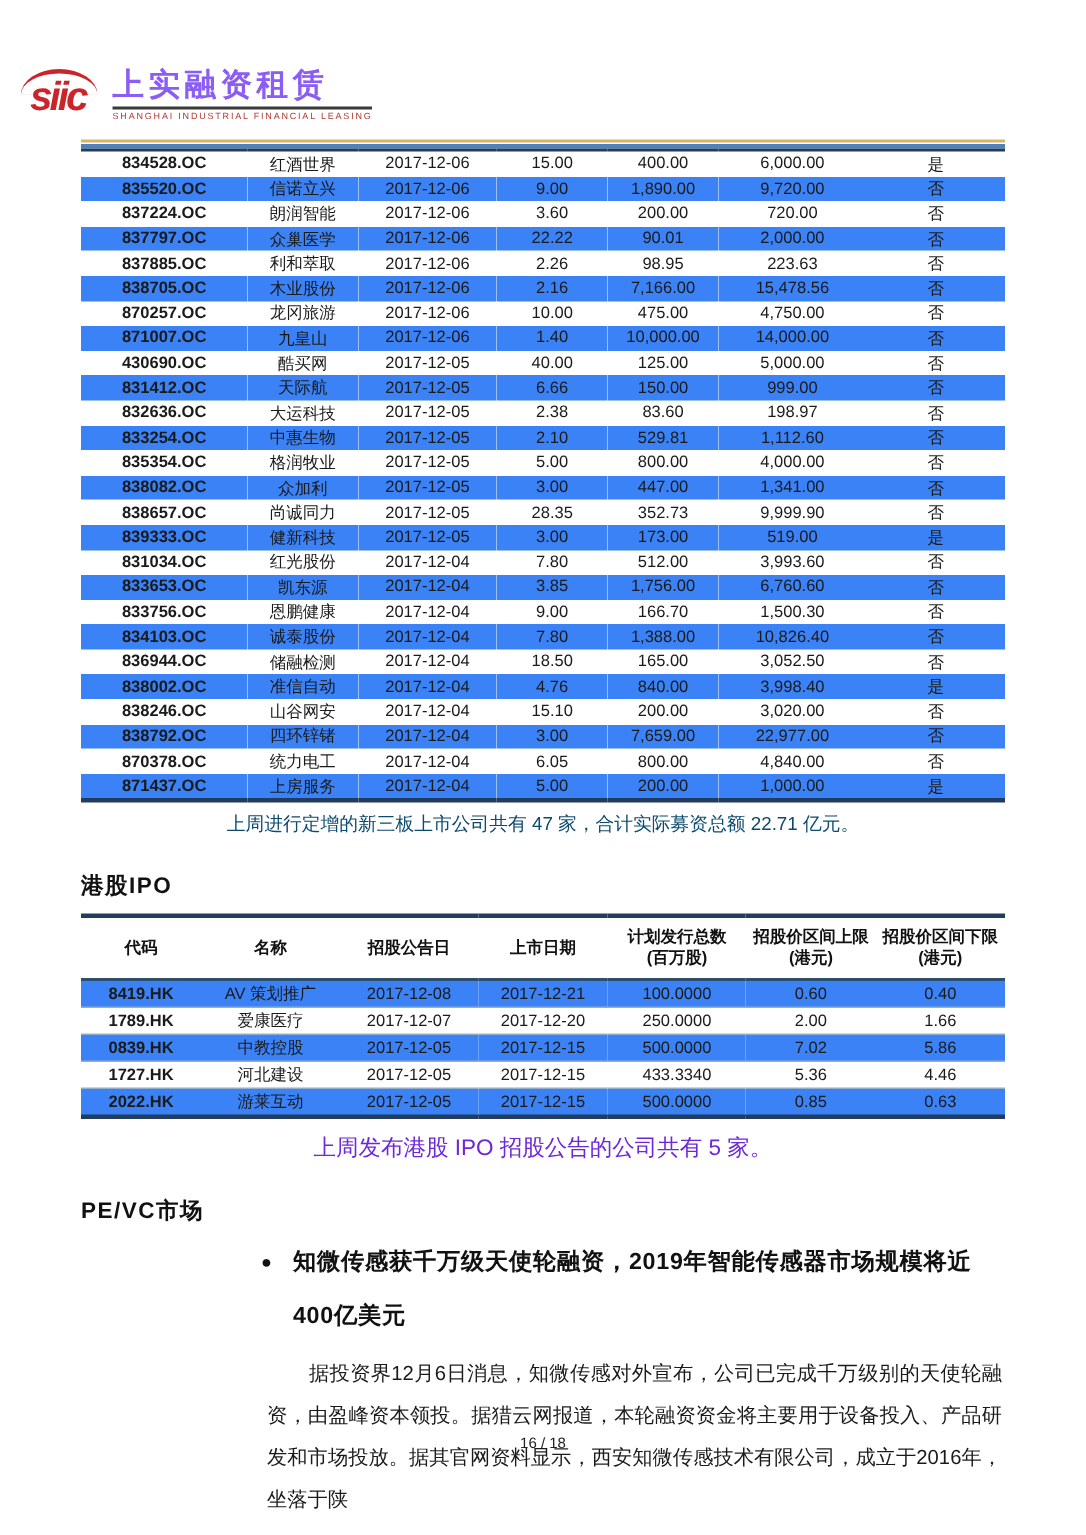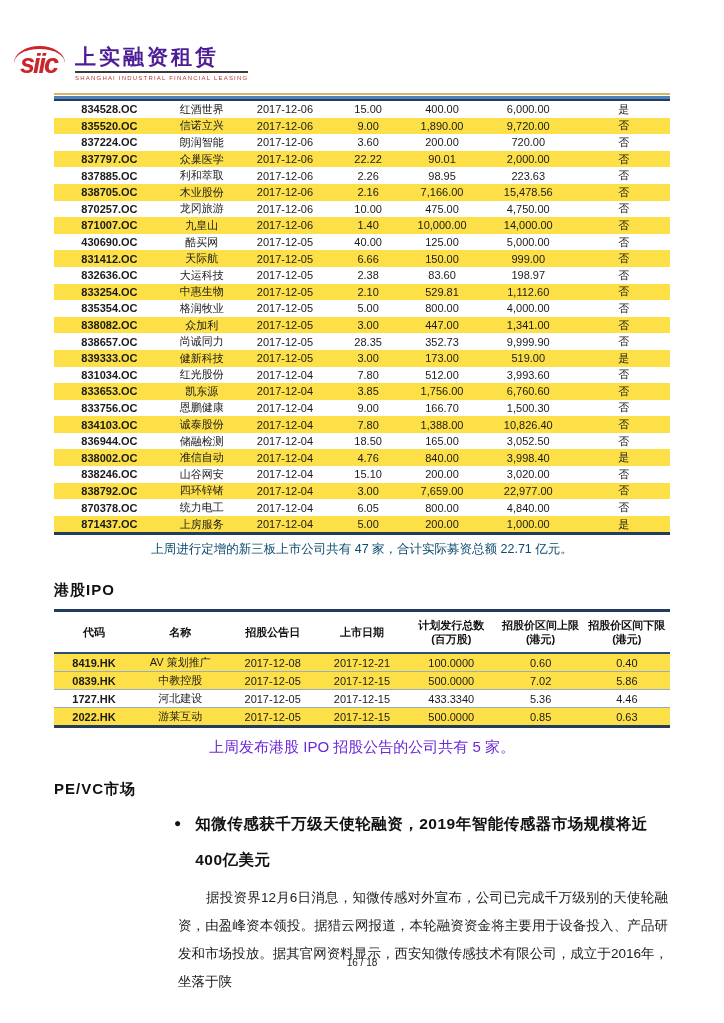--- a/index.html
+++ b/index.html
@@ -16,37 +16,37 @@
   .siic-mark {
     font-style:italic; font-weight:bold; font-size:27px; line-height:24px;
     color:#c9252b; letter-spacing:-2px; position:relative; margin-top:6px; padding:0 10px 0 2px;
   }
   .siic-mark::before {
     content:""; position:absolute; left:-4px; right:2px; top:-6px; height:14px;
     border-top:3px solid #c9252b; border-radius:50%/100% 100% 0 0;
   }
   .logo-text { margin-left:8px; }
   .logo-cn {
-    font-size:21px; font-weight:bold; color:#4c1d95; letter-spacing:3px;
+    font-size:21px; font-weight:bold; color:#8b5cf6; letter-spacing:3px;
     border-bottom:2px solid #3a3a3a; padding-bottom:3px; line-height:22px;
   }
   .logo-en { font-size:6px; color:#b03a35; letter-spacing:1.2px; margin-top:2px; white-space:nowrap; }
 
   
   .header-rule { margin-top:7px; height:1px; background:#fff;
     border-top:2px solid #d8b466; border-bottom:3px solid #4f81bd; }
 
   
   table { width:100%; border-collapse:collapse; table-layout:fixed; }
   .neeq-table { border-top:2px solid #223c5e; border-bottom:3px solid #223c5e; }
   .neeq-table td {
     font-size:11px; height:16.6px; padding:0 2px; text-align:center;
     white-space:nowrap; overflow:hidden; color:#1a1a1a;
   }
-  tr.stripe { background:#fde047; }
+  tr.stripe { background:#3b82f6; }
   td.code { font-weight:bold; }
 
   .table-note { font-size:12.5px; text-align:center; margin-top:6px; color:#0c4a6e; }
 
   .section-heading {
     font-size:15px; font-weight:bold; color:#111; letter-spacing:1px; margin-top:23px;
   }
 
   .ipo-table { margin-top:9px; border-top:3px solid #223c5e; border-bottom:3px solid #223c5e; }
   .ipo-table th {
@@ -387,20 +387,29 @@
       <tbody>
           <tr class="stripe">
             <td class="code">8419.HK</td>
             <td>AV 策划推广</td>
             <td>2017-12-08</td>
             <td>2017-12-21</td>
             <td>100.0000</td>
             <td>0.60</td>
             <td>0.40</td>
           </tr>
+          <tr>
+            <td class="code">1789.HK</td>
+            <td>爱康医疗</td>
+            <td>2017-12-07</td>
+            <td>2017-12-20</td>
+            <td>250.0000</td>
+            <td>2.00</td>
+            <td>1.66</td>
+          </tr>
           <tr class="stripe">
             <td class="code">0839.HK</td>
             <td>中教控股</td>
             <td>2017-12-05</td>
             <td>2017-12-15</td>
             <td>500.0000</td>
             <td>7.02</td>
             <td>5.86</td>
           </tr>
           <tr>

